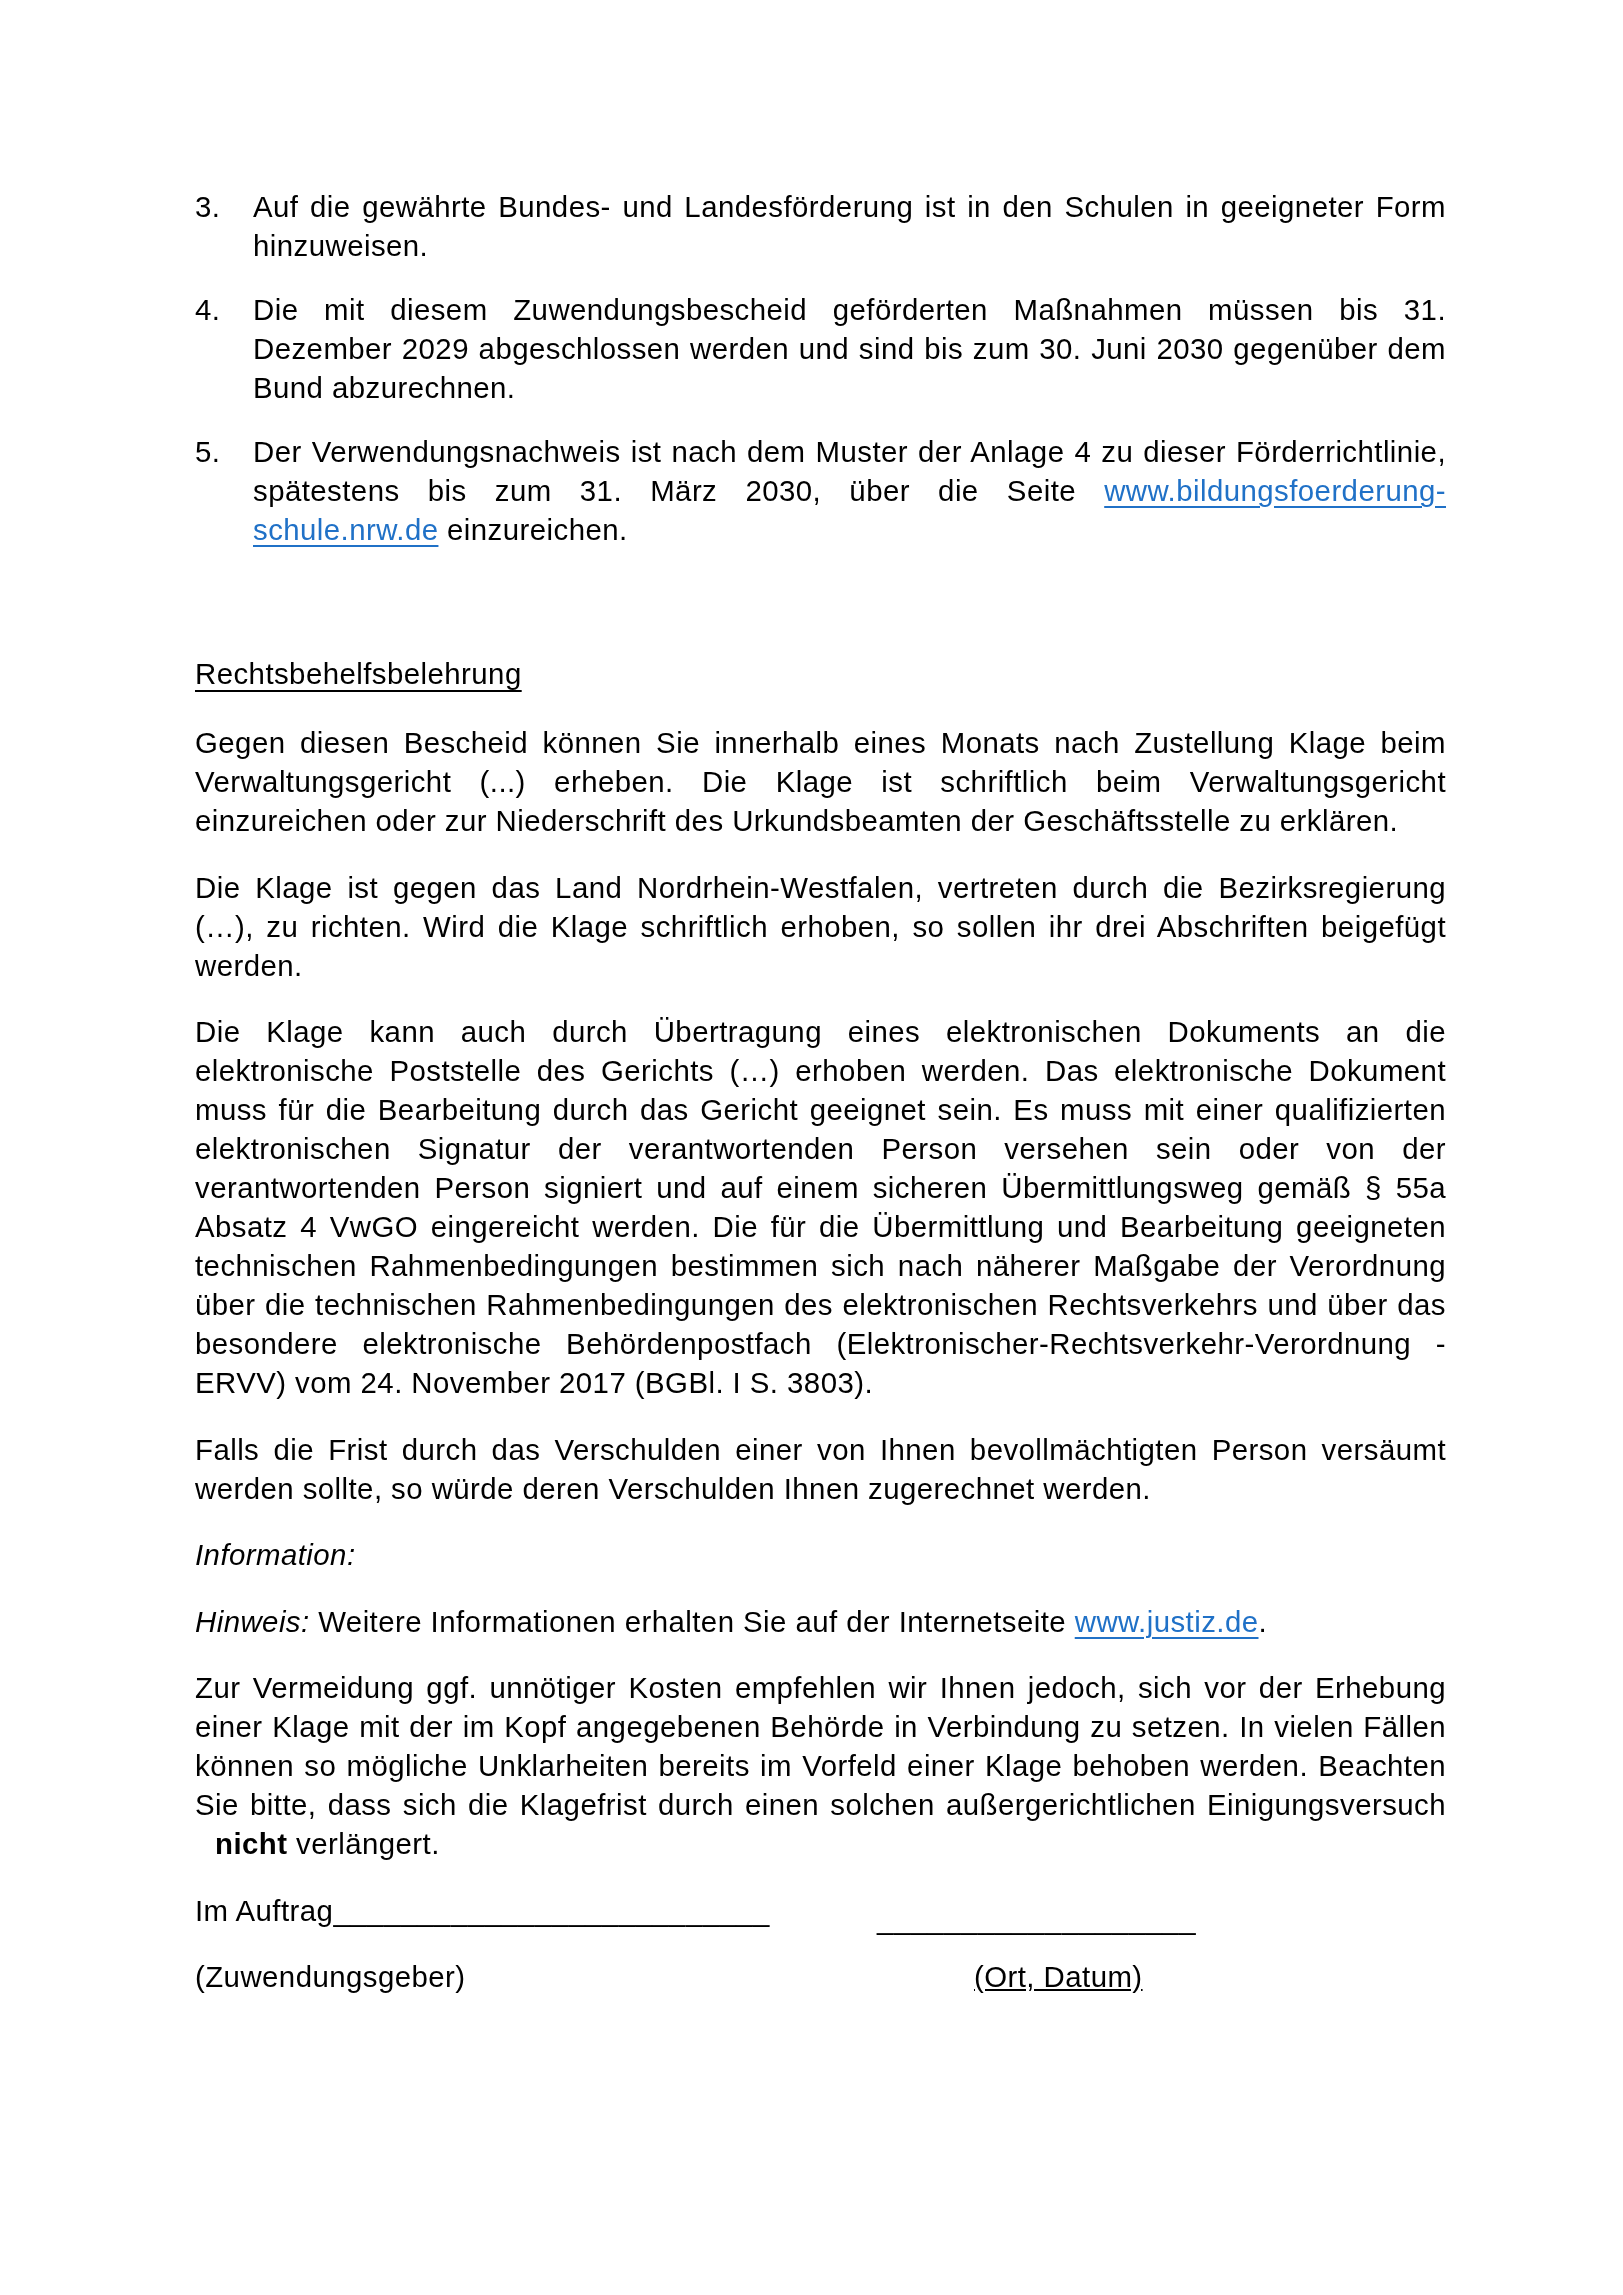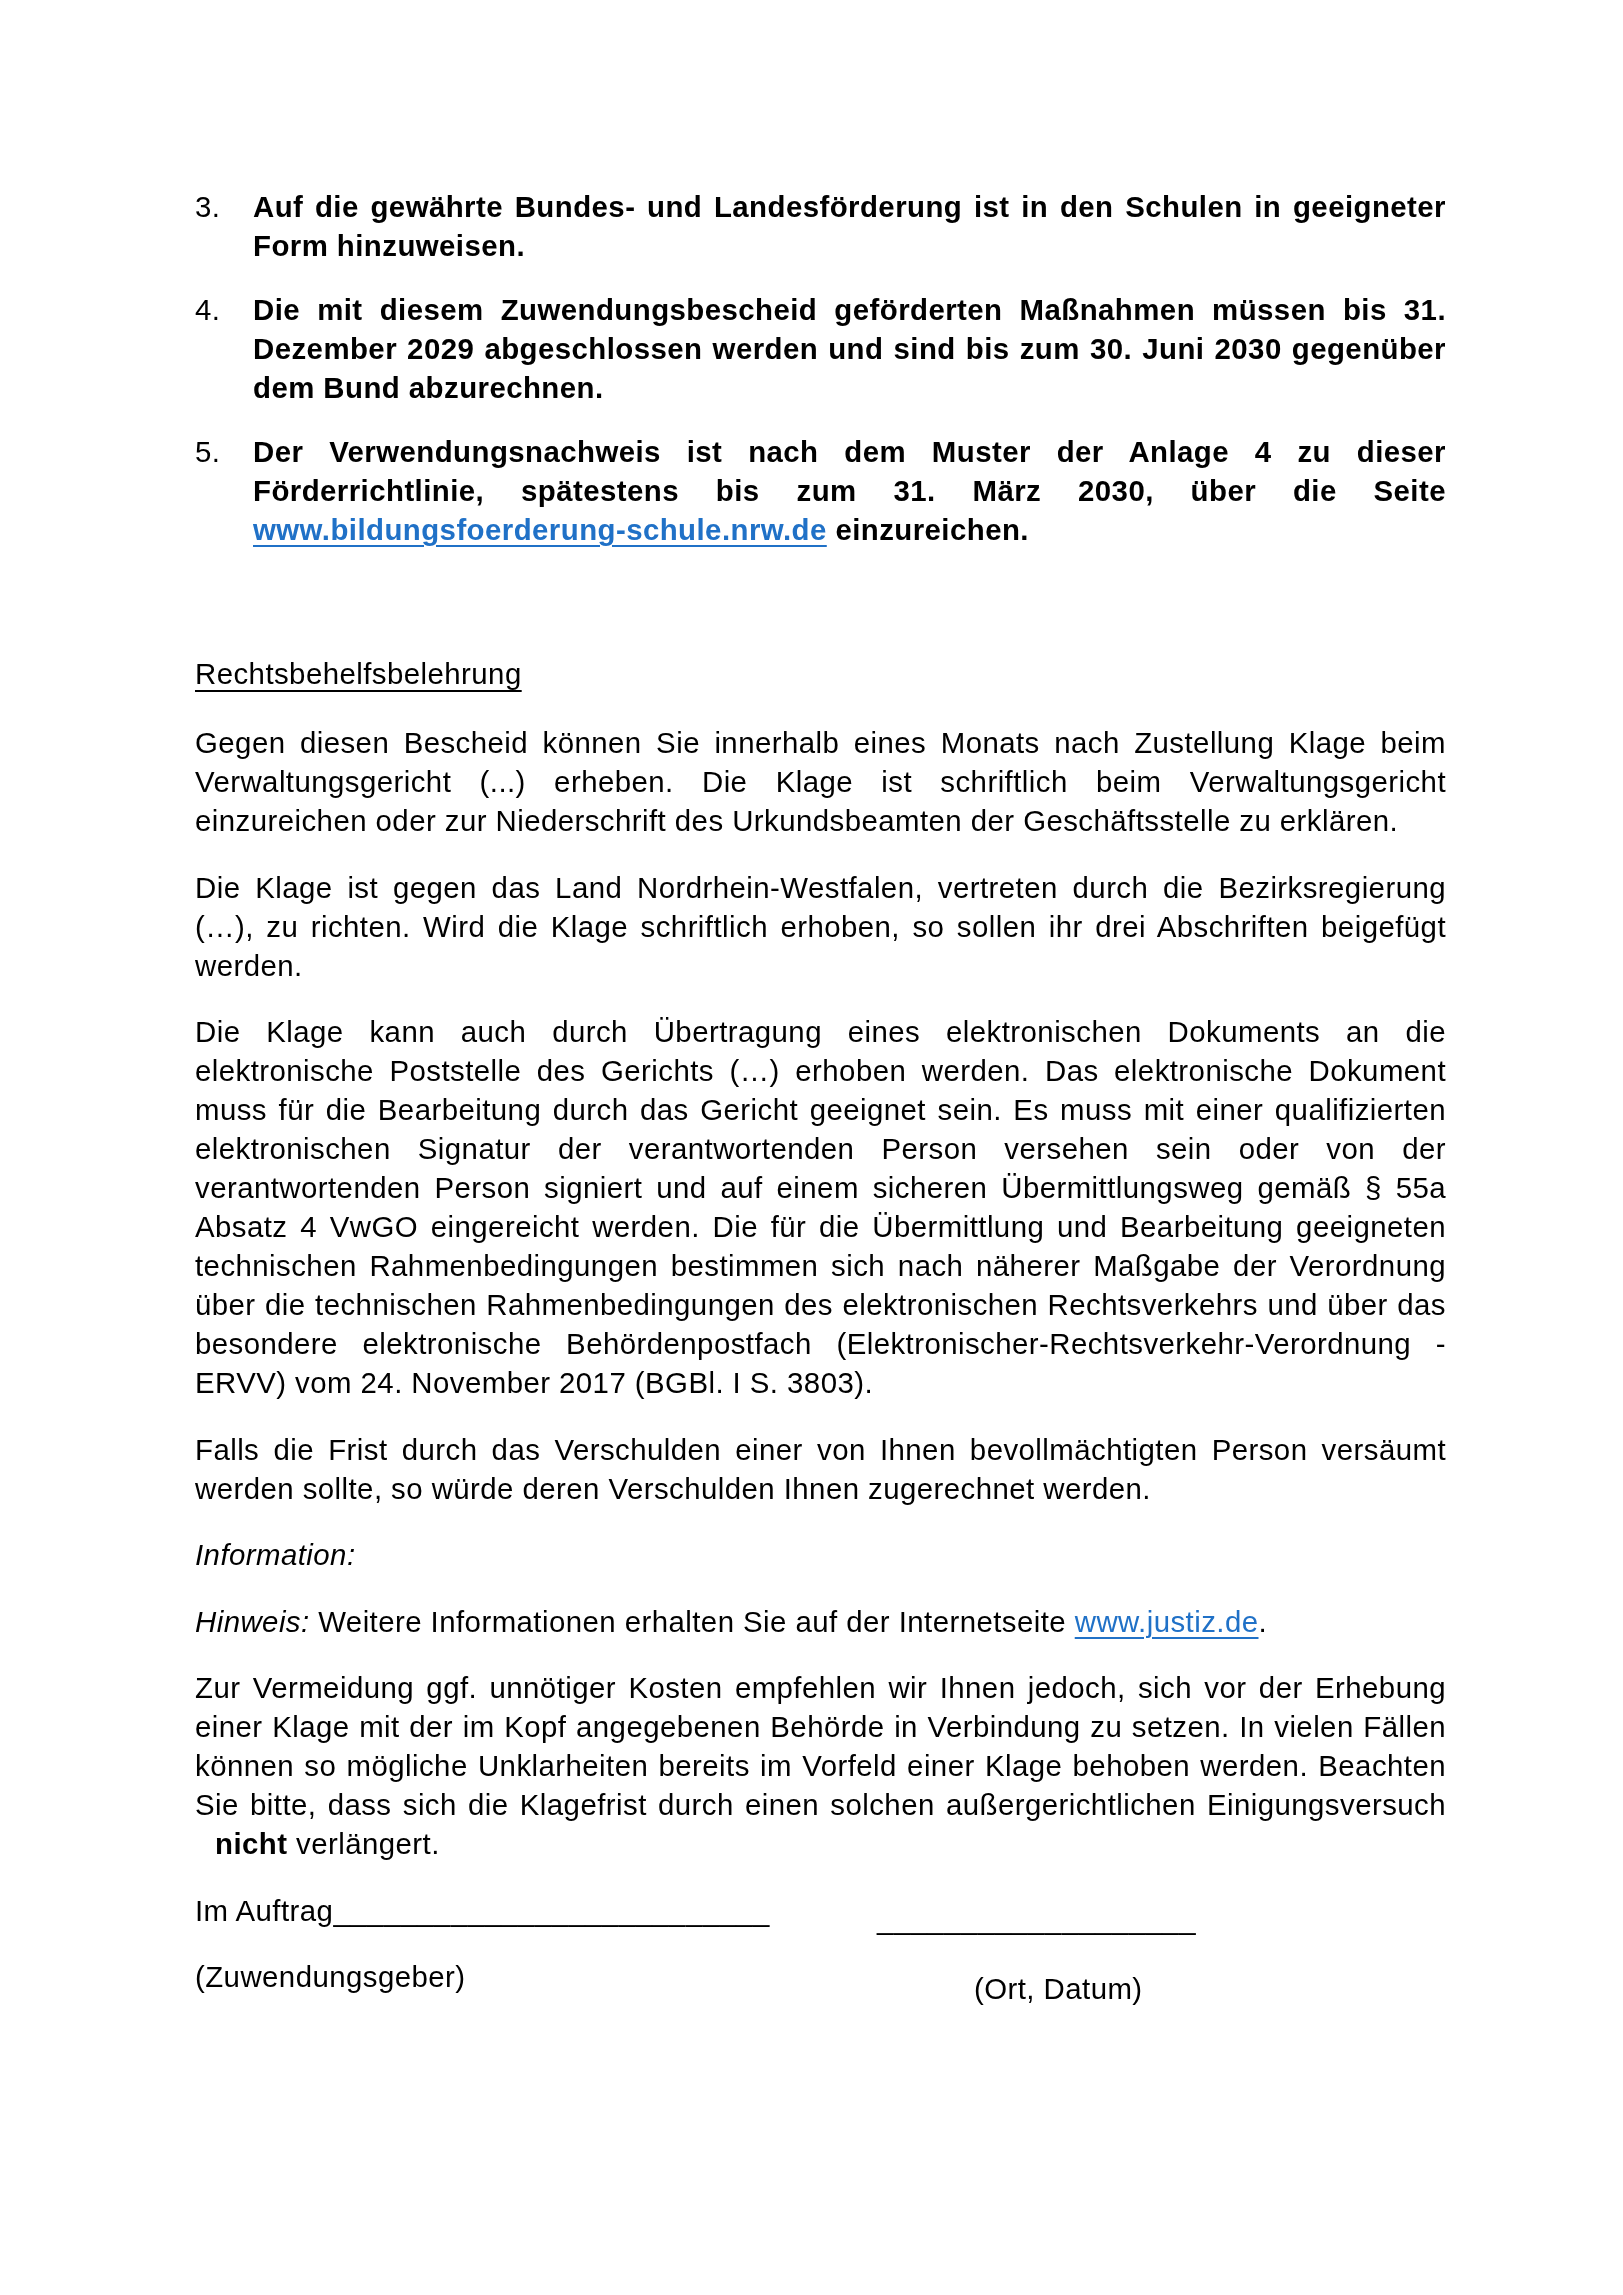--- a/index.html
+++ b/index.html
@@ -26,21 +26,20 @@
     display: flex;
     margin: 0 0 25px 0;
   }
   .list-item .num {
     flex: 0 0 58px;
     width: 58px;
   }
   .list-item .item-text {
     flex: 1 1 auto;
     text-align: justify;
-    font-weight: bold;
   }
   .section-heading {
     margin: 105px 0 30px 0;
     font-weight: normal;
     font-size: 29.4px;
     line-height: 39px;
   }
   .section-heading .underlined {
     text-decoration: underline;
     text-decoration-thickness: 2px;
@@ -71,21 +70,22 @@
   }
   .sig-labels-row {
     position: relative;
     height: 39px;
     margin-top: 27.5px;
     white-space: nowrap;
   }
   .sig-labels-row .sig-label-right {
     position: absolute;
     left: 779px;
-    top: 12px;
+    top: 0;
+    text-decoration: underline;
   }
 </style>
 </head>
 <body>
 
 <div class="page">
 
   <div class="numbered-list">
 
     <div class="list-item">

